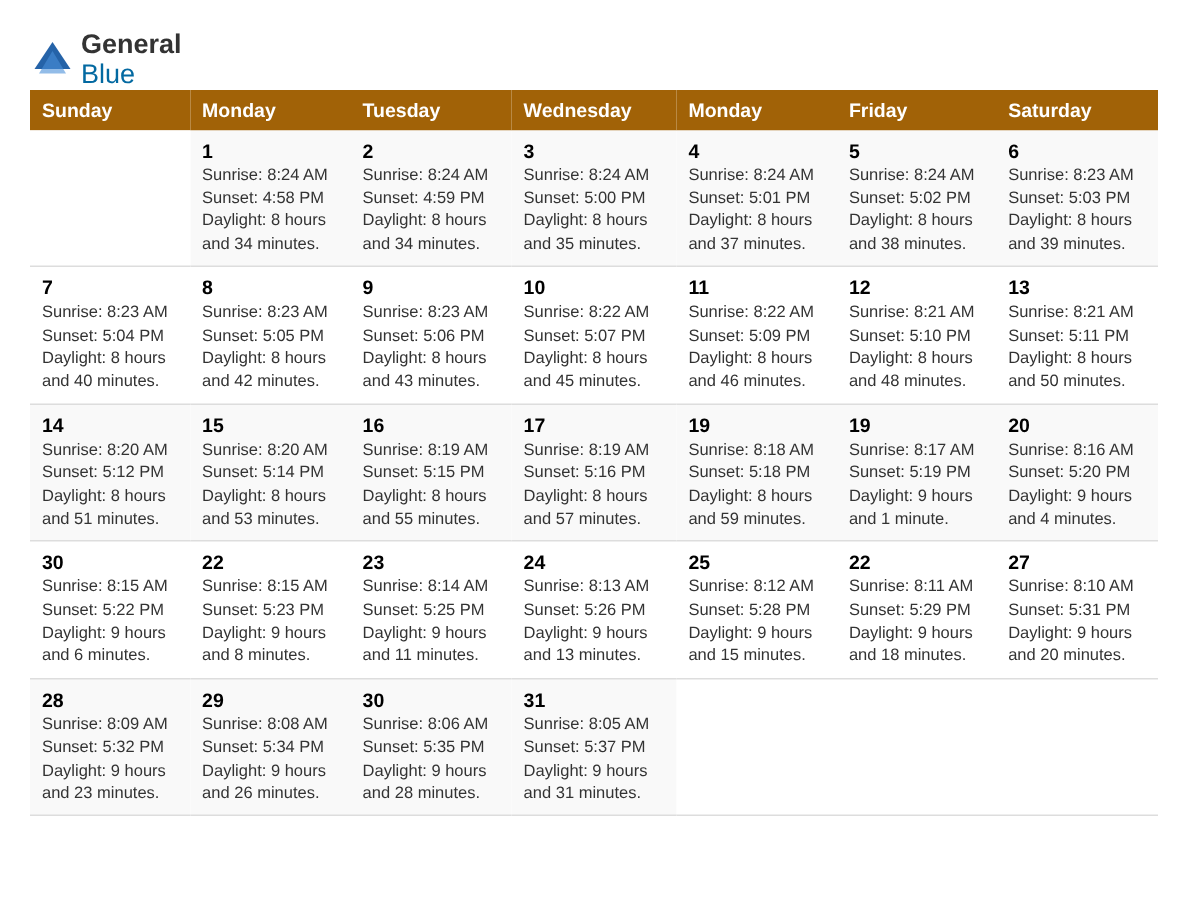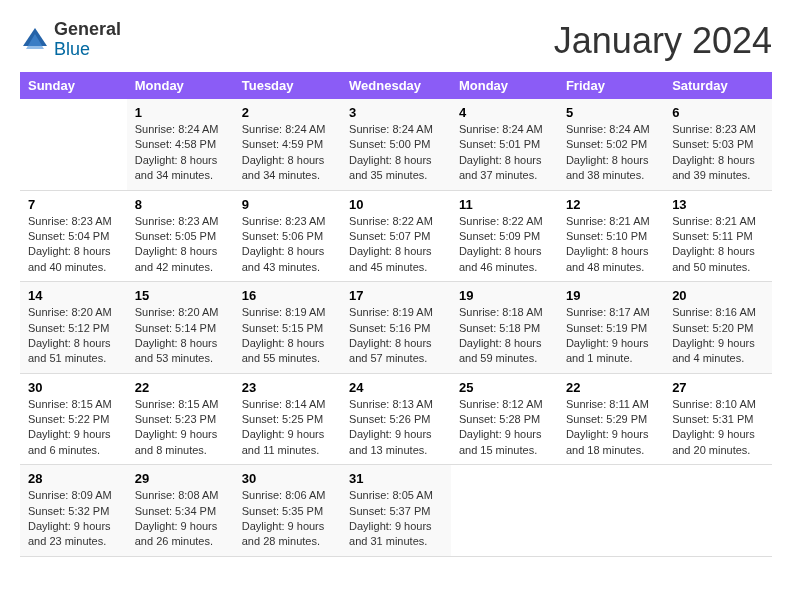--- a/index.html
+++ b/index.html
@@ -7,21 +7,20 @@
       font-family: Arial, sans-serif;
       background: #fff;
       width: 792px;
       min-height: 612px;
       padding: 20px;
     }
     .header {
       display: flex;
       justify-content: space-between;
       align-items: flex-start;
-      margin-bottom: 10px;
     }
     .logo {
       display: flex;
       align-items: center;
     }
     .logo-text {
       display: flex;
       flex-direction: column;
       line-height: 1.1;
     }
@@ -51,21 +50,21 @@
     .location {
       font-size: 16px;
       color: #555;
     }
     table {
       width: 100%;
       border-collapse: collapse;
       font-size: 11px;
     }
     thead tr {
-      background: #8b5cf6;
+      background: #a16207;
       color: #fff;
     }
     thead th {
       padding: 6px 8px;
       text-align: left;
       font-size: 13px;
       font-weight: bold;
     }
     tbody tr {
       border-bottom: 1px solid #ddd;
@@ -103,21 +102,20 @@
     <svg class="logo-icon" viewBox="0 0 40 40">
       <polygon points="20,4 36,28 4,28" fill="#2563a8"></polygon>
       <polygon points="20,12 32,32 8,32" fill="#4a90d9" opacity="0.6"></polygon>
     </svg>
     <div class="logo-text">
       <span class="logo-general">General</span>
       <span class="logo-blue">Blue</span>
     </div>
   </div>
   <div class="title-block">
-    <div class="month-title">January 2024</div>
   </div>
 </div>
 
 <table>
   <thead>
     <tr>
     <th>Sunday</th>
         <th>Monday</th>
         <th>Tuesday</th>
         <th>Wednesday</th>

